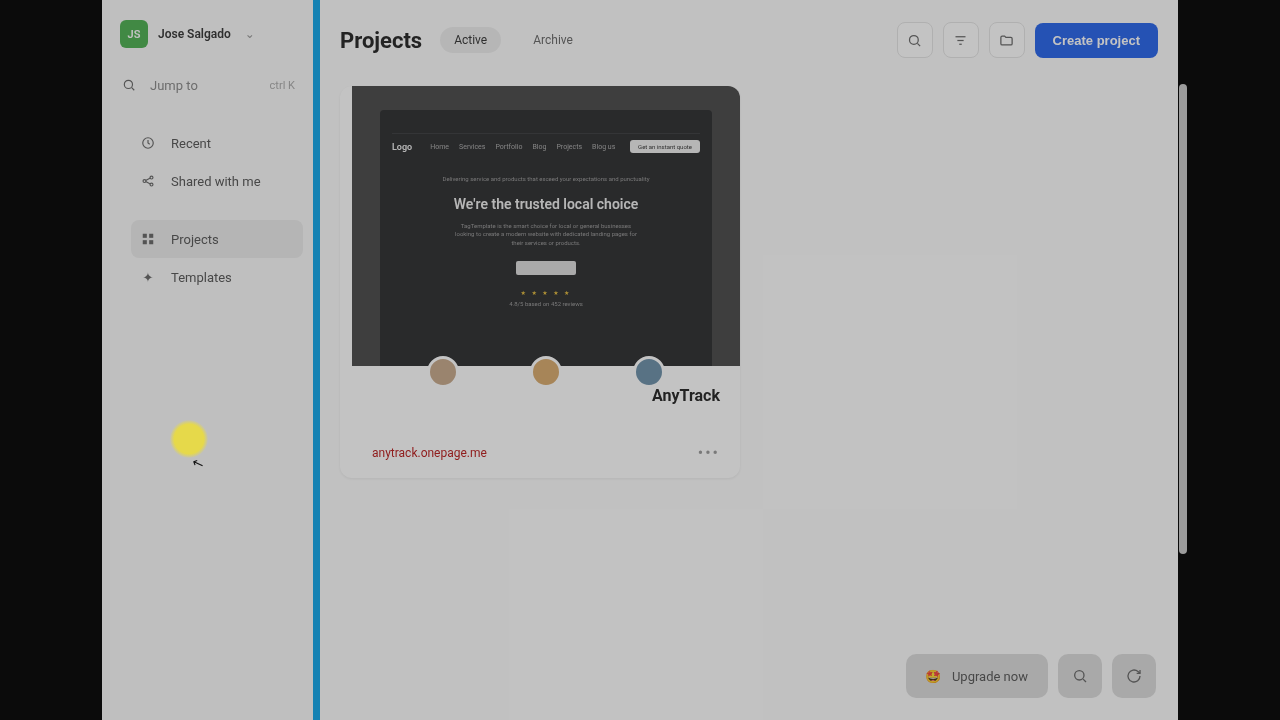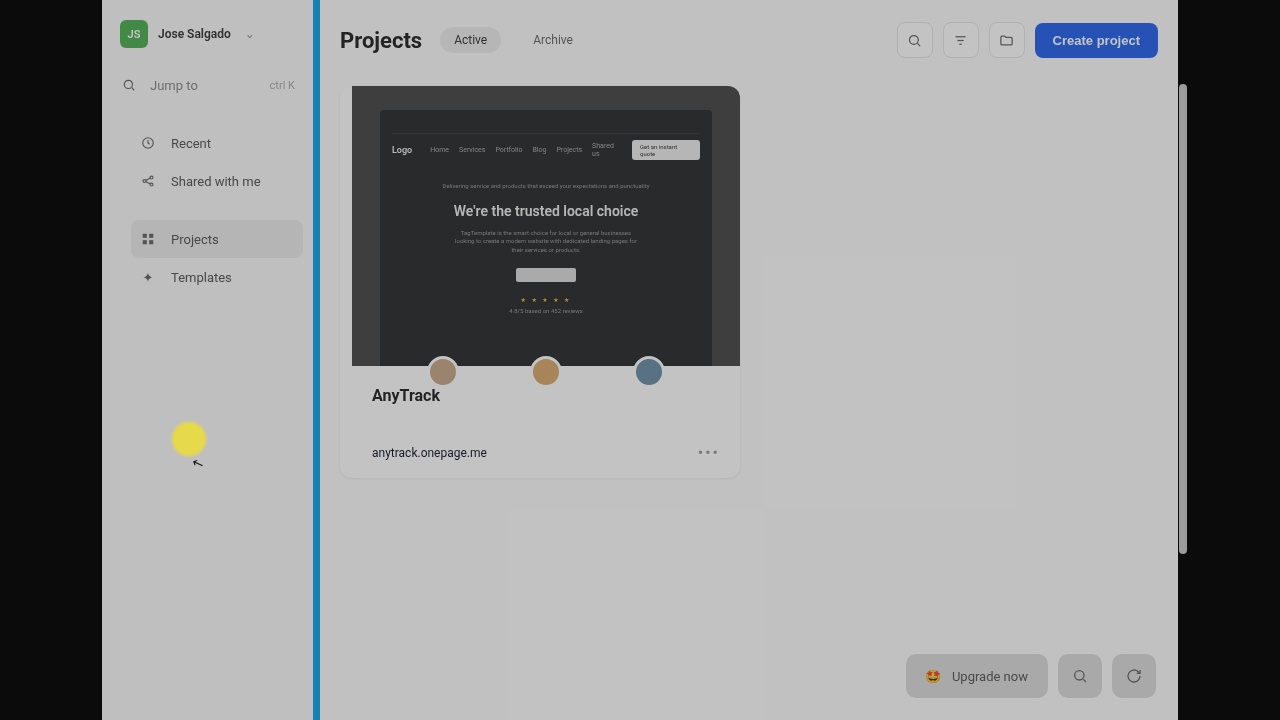--- a/index.html
+++ b/index.html
@@ -194,23 +194,23 @@
     display:flex; justify-content:space-around; padding:0 40px;
     position:absolute; bottom:-22px; left:0; right:0;
   }
   .circ { width:32px; height:32px; border-radius:50%; background:#c7a88a; border:3px solid #fff;}
   .circ.c2{ background:#d8a96b;}
   .circ.c3{ background:#6b8fa8;}
   .thumb-wrap { position:relative; width:100%;}
   .card-body {
     padding: 20px 20px 16px 20px;
   }
-  .card-title { font-size: 16px; font-weight: 700; color:#222; margin-bottom: 38px;}
+  .card-title { font-size: 16px; font-weight: 700; color:#222; margin-bottom: 38px; text-align: right;}
   .card-footer { display:flex; justify-content:space-between; align-items:center;}
-  .card-url { font-size: 12px; color:#0f172a;}
+  .card-url { font-size: 12px; color:#b91c1c;}
   .more-icon { color:#999; font-size:16px; cursor:pointer; letter-spacing:2px;}
   .footer-pills {
     position: absolute;
     bottom: 22px;
     right: 22px;
     display: flex;
     gap: 10px;
   }
   .pill {
     background: #dcdcdc;
@@ -353,21 +353,21 @@
         <div class="thumb">
           <div class="thumb-inner">
             <div class="thumb-top"></div>
             <div class="thumb-nav">
               <span class="thumb-logo">Logo</span>
               <span>Home</span>
               <span>Services</span>
               <span>Portfolio</span>
               <span>Blog</span>
               <span>Projects</span>
-              <span>Shared us</span>
+              <span>Blog us</span>
               <span class="thumb-cta">Get an instant quote</span>
             </div>
             <div class="thumb-hero">
               <div class="thumb-hero-sub">Delivering service and products that exceed your expectations and punctuality</div>
               <div class="thumb-hero-title">We're the trusted local choice</div>
               <div class="thumb-hero-desc">TagTemplate is the smart choice for local or general businesses looking to create a modern website with dedicated landing pages for their services or products.</div>
               <div class="thumb-hero-btn"></div>
               <div class="thumb-rating">★ ★ ★ ★ ★</div>
               <div class="thumb-rating-text">4.8/5 based on 452 reviews</div>
             </div>

